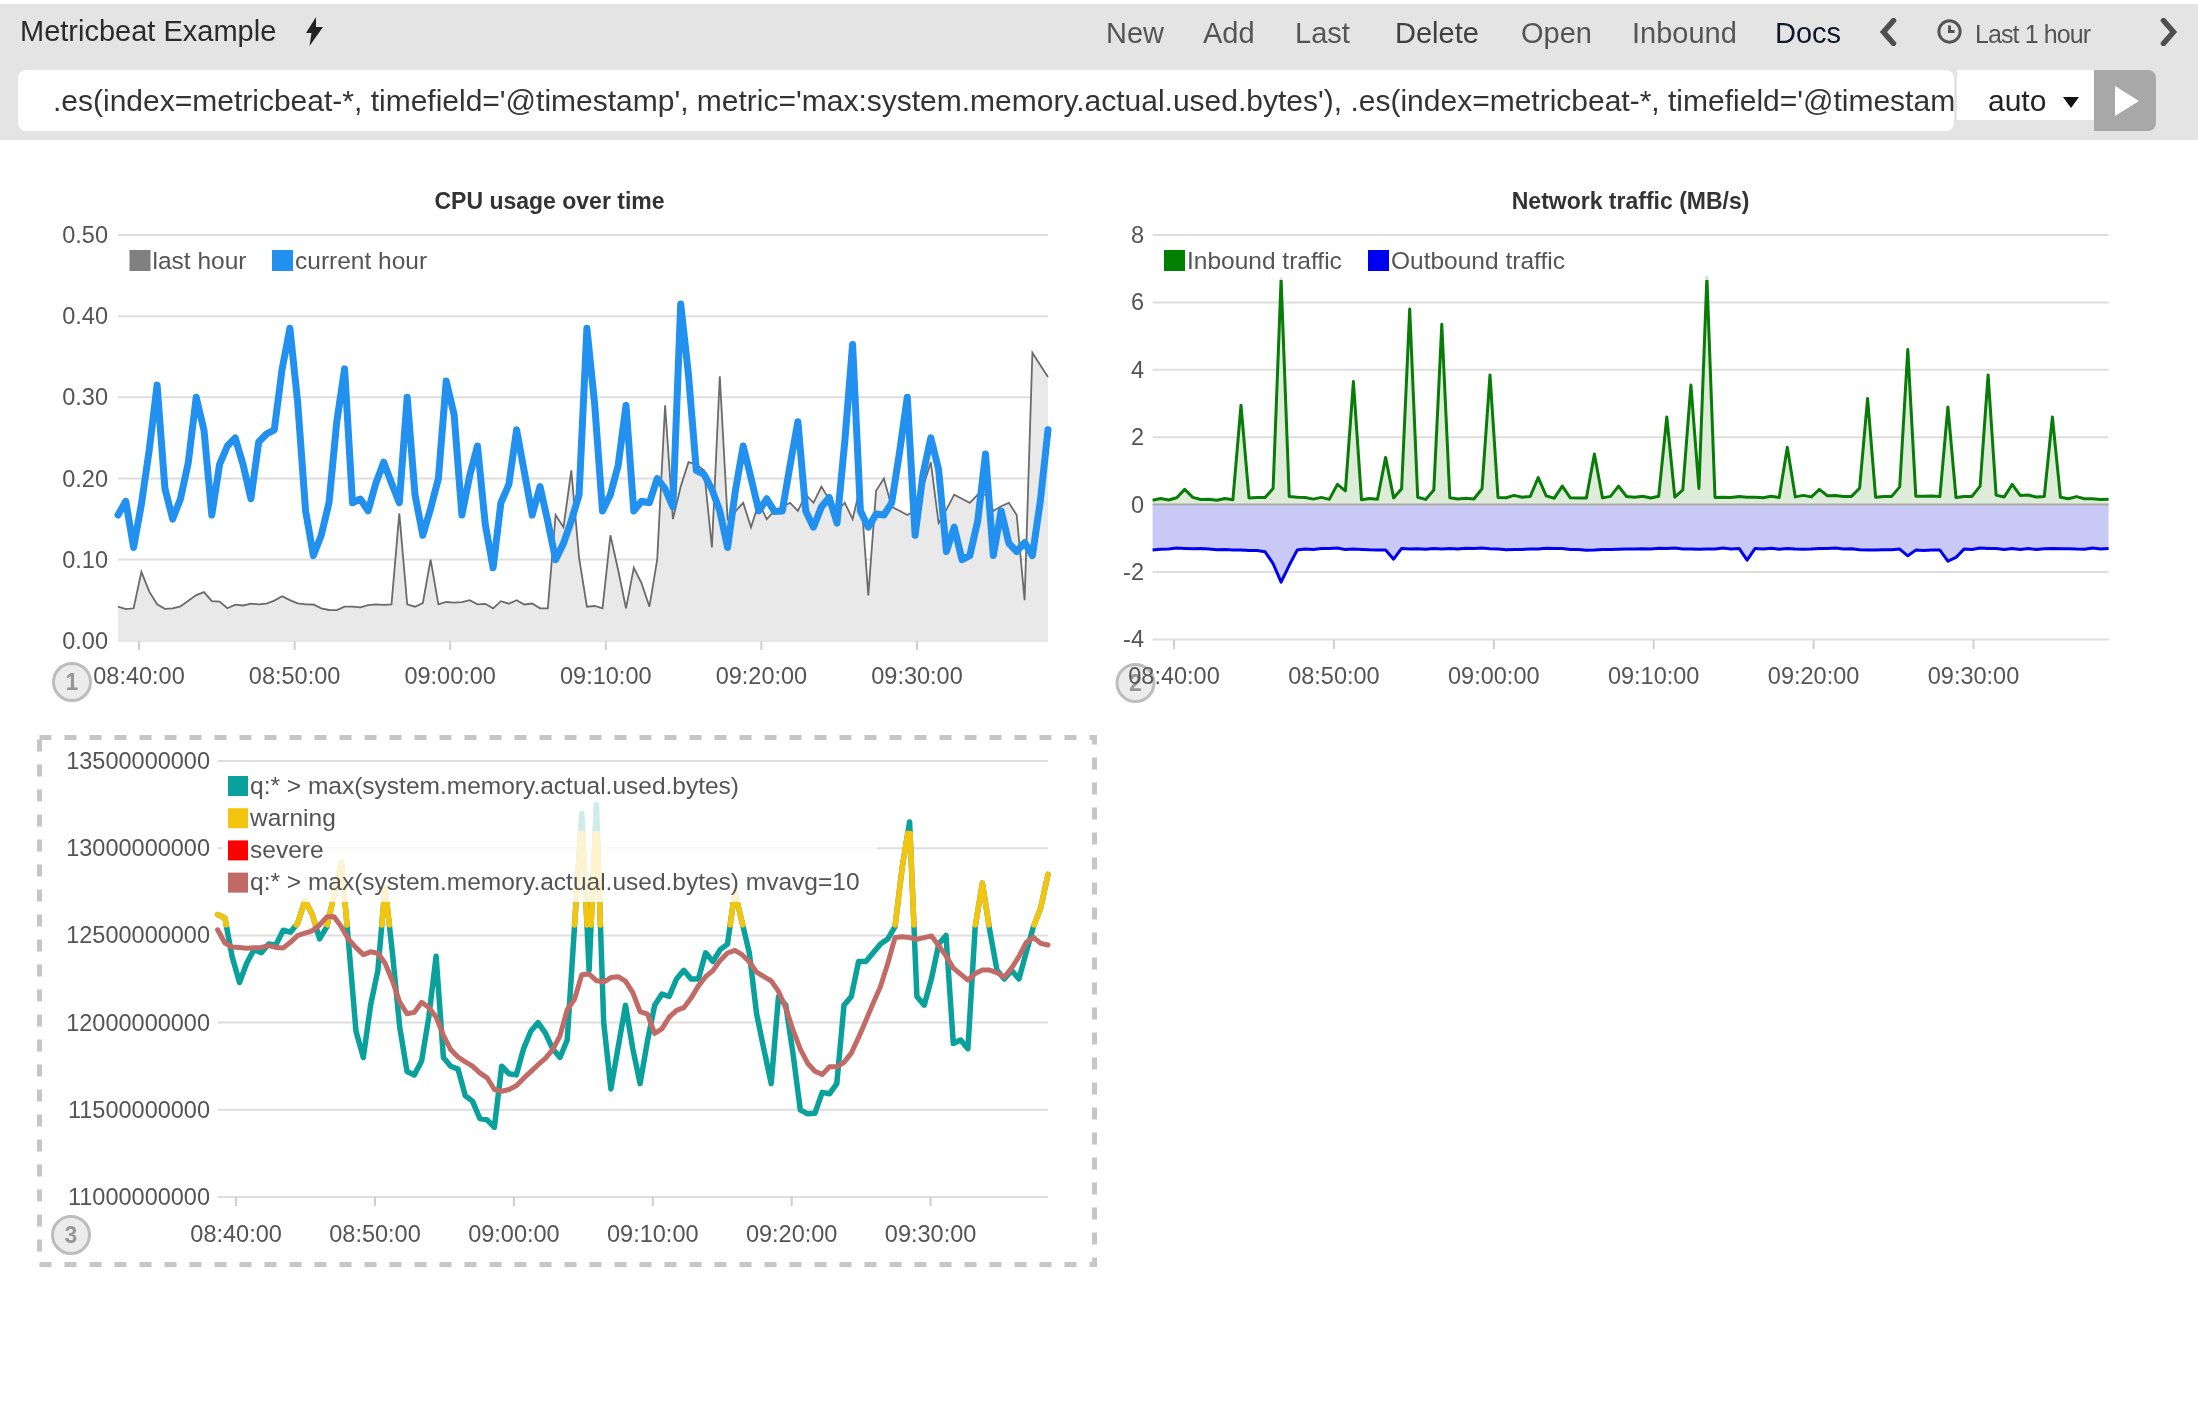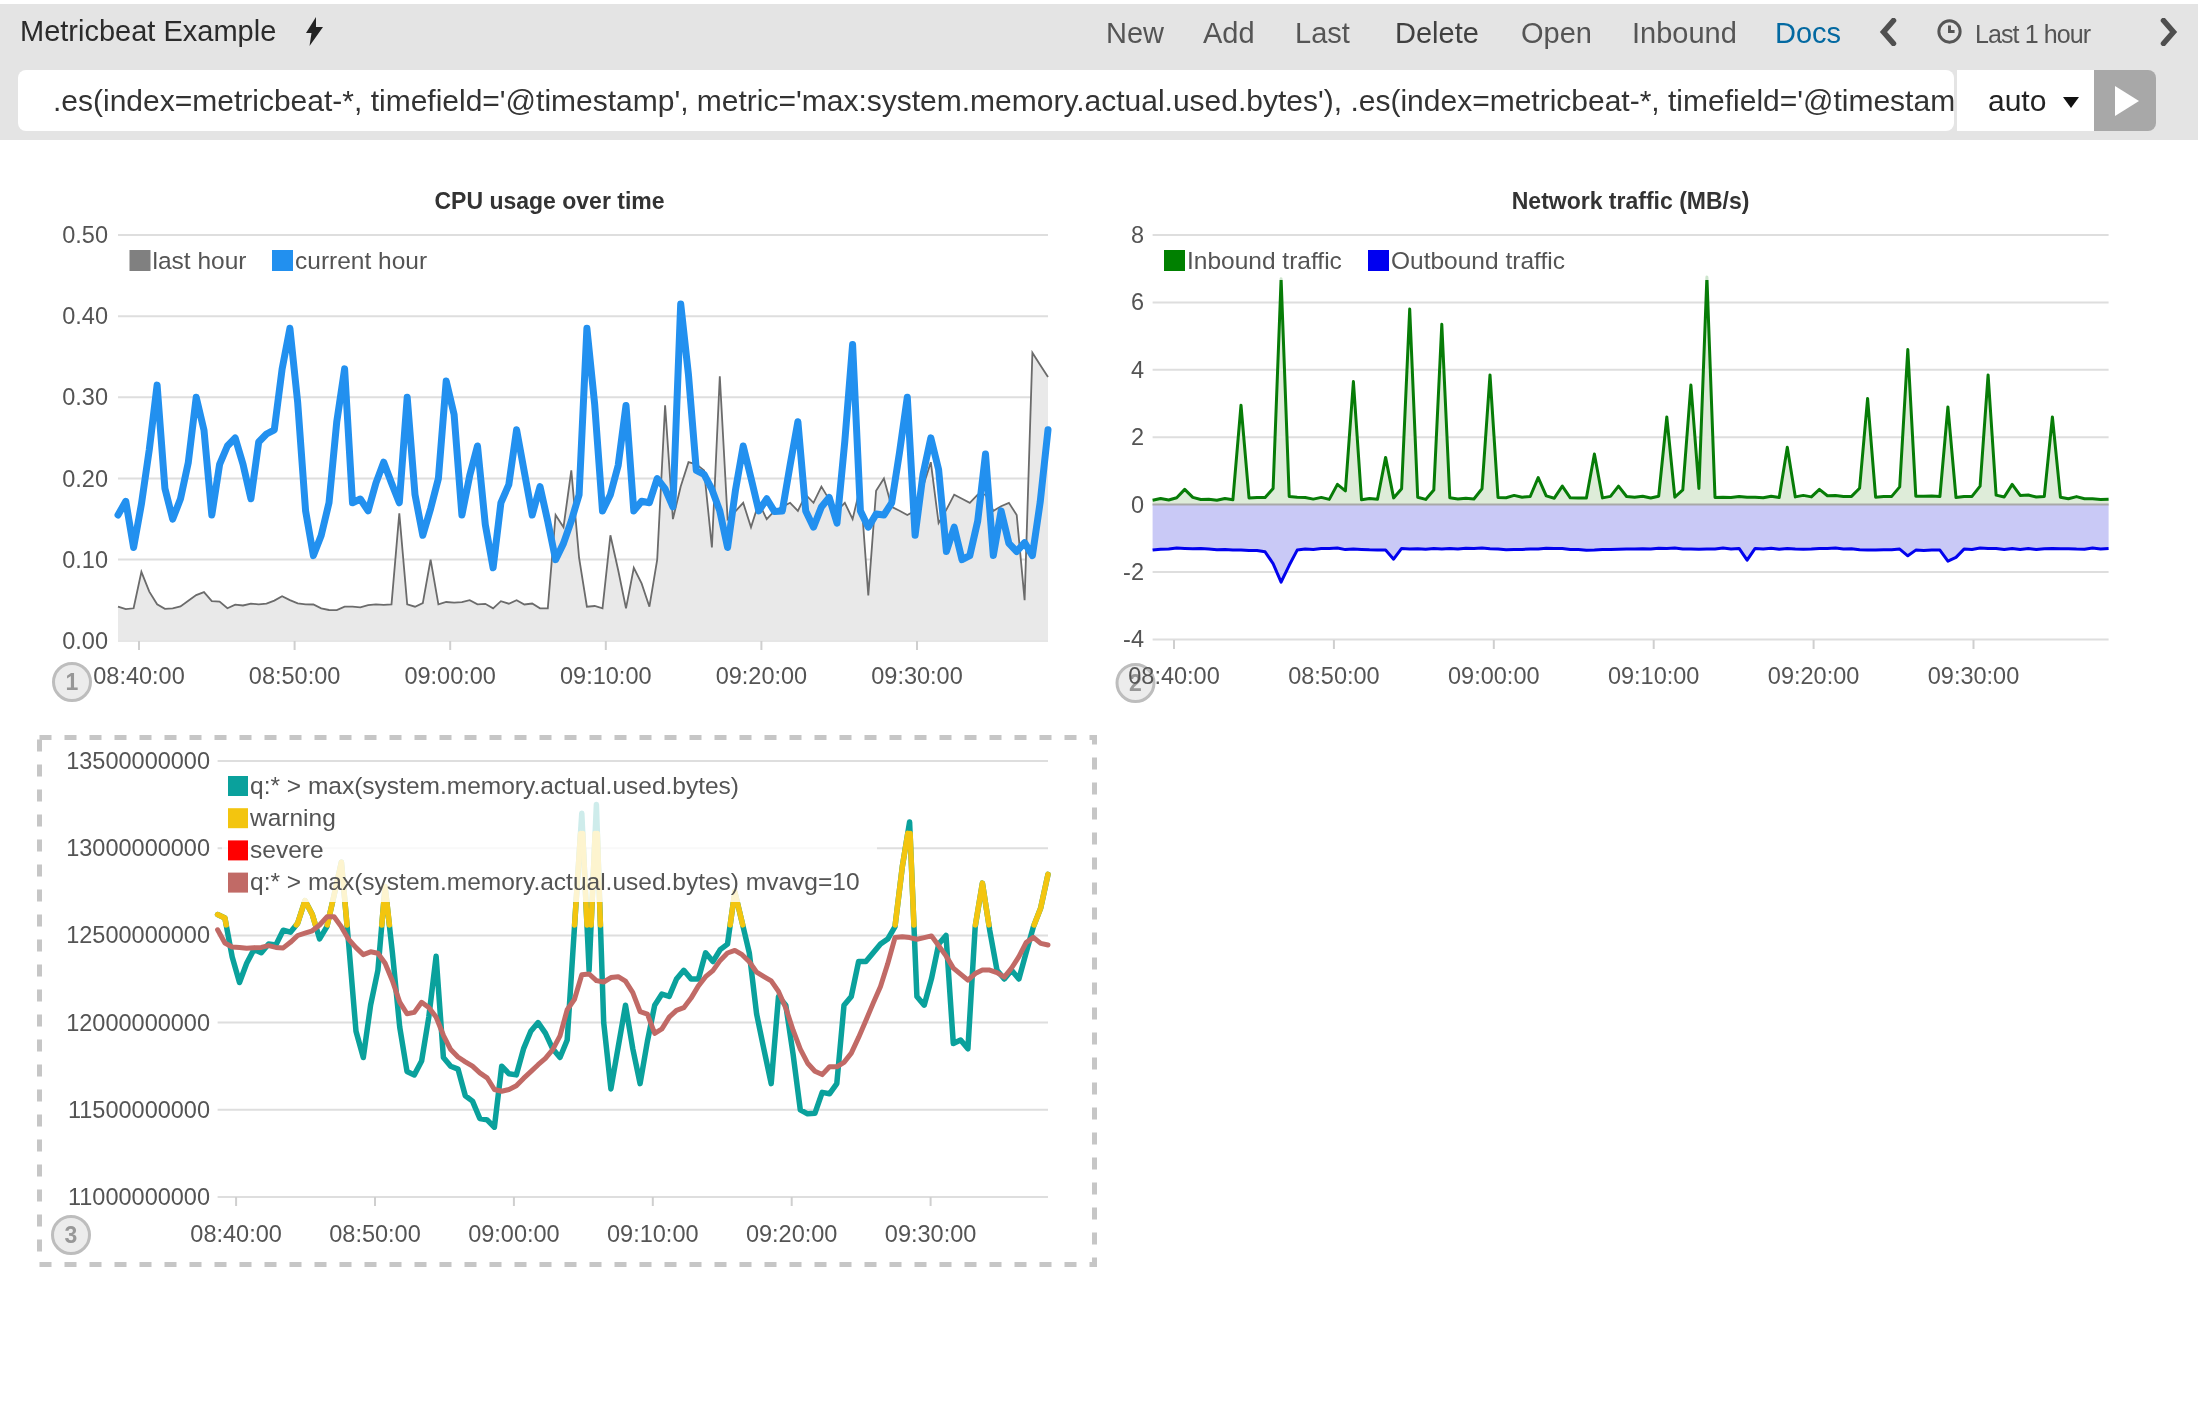--- a/index.html
+++ b/index.html
@@ -1,33 +1,33 @@
 <!DOCTYPE html>
 <html><head><meta charset="utf-8"><style>
 *{margin:0;padding:0;box-sizing:border-box}
 body{width:2198px;height:1406px;background:#fff;font-family:"Liberation Sans",sans-serif;position:relative;overflow:hidden}
 .nav{position:absolute;left:0;top:4px;width:2198px;height:136px;background:#e4e4e4}
 .ttl{position:absolute;left:20px;top:15px;font-size:29px;font-weight:normal;color:#2b2b2b}
 .inp{position:absolute;left:18px;top:70px;width:1936px;height:61px;background:#fff;border-radius:8px;font-size:30px;color:#333;line-height:61px;padding-left:35px;white-space:nowrap;overflow:hidden}
-.auto{position:absolute;left:1957px;top:70px;width:137px;height:61px;background:#fff;font-size:30px;color:#222;line-height:61px;padding-left:31px}
+.auto{position:absolute;left:1957px;top:70px;width:137px;height:50px;background:#fff;font-size:30px;color:#222;line-height:61px;padding-left:31px}
 .play{position:absolute;left:2094px;top:70px;width:62px;height:61px;background:#a8a8a8;border-radius:0 8px 8px 0}
 </style></head>
 <body>
 <div class="nav"></div>
 <div class="ttl">Metricbeat Example</div>
 <svg style="position:absolute;left:306px;top:17px" width="17" height="29" viewBox="0 0 17 29">
     <path d="M10 0 L0 16 h5.5 L3.5 29 L17 10 h-7 Z" fill="#222"></path>
   </svg>
 <span style="position:absolute;left:1106px;top:17px;font-size:29px;color:#555">New</span>
 <span style="position:absolute;left:1203px;top:17px;font-size:29px;color:#555">Add</span>
 <span style="position:absolute;left:1295px;top:17px;font-size:29px;color:#555">Last</span>
 <span style="position:absolute;left:1395px;top:17px;font-size:29px;color:#404040">Delete</span>
 <span style="position:absolute;left:1521px;top:17px;font-size:29px;color:#555">Open</span>
 <span style="position:absolute;left:1632px;top:17px;font-size:29px;color:#555">Inbound</span>
-<span style="position:absolute;left:1775px;top:17px;font-size:29px;color:#0369a1">Docs</span>
+<span style="position:absolute;left:1775px;top:17px;font-size:29px;color:#0f172a">Docs</span>
 <svg style="position:absolute;left:1879px;top:18px" width="18" height="28" viewBox="0 0 18 28">
     <path d="M14.5 2.5 L4.5 14 L14.5 25.5" fill="none" stroke="#4f4f4f" stroke-width="5.5" stroke-linecap="round"></path>
   </svg>
 <svg style="position:absolute;left:1937px;top:19px" width="25" height="25" viewBox="0 0 27 27">
     <circle cx="13.5" cy="13.5" r="11.5" fill="none" stroke="#555" stroke-width="3.2"></circle>
     <path d="M13.5 7 v6.5 h5.5" fill="none" stroke="#555" stroke-width="3.2"></path>
   </svg>
 <span style="position:absolute;left:1975px;top:20px;font-size:25px;letter-spacing:-0.9px;color:#555">Last 1 hour</span>
 <svg style="position:absolute;left:2160px;top:18px" width="18" height="28" viewBox="0 0 18 28">
     <path d="M3.5 2.5 L13.5 14 L3.5 25.5" fill="none" stroke="#4f4f4f" stroke-width="5.5" stroke-linecap="round"></path>

